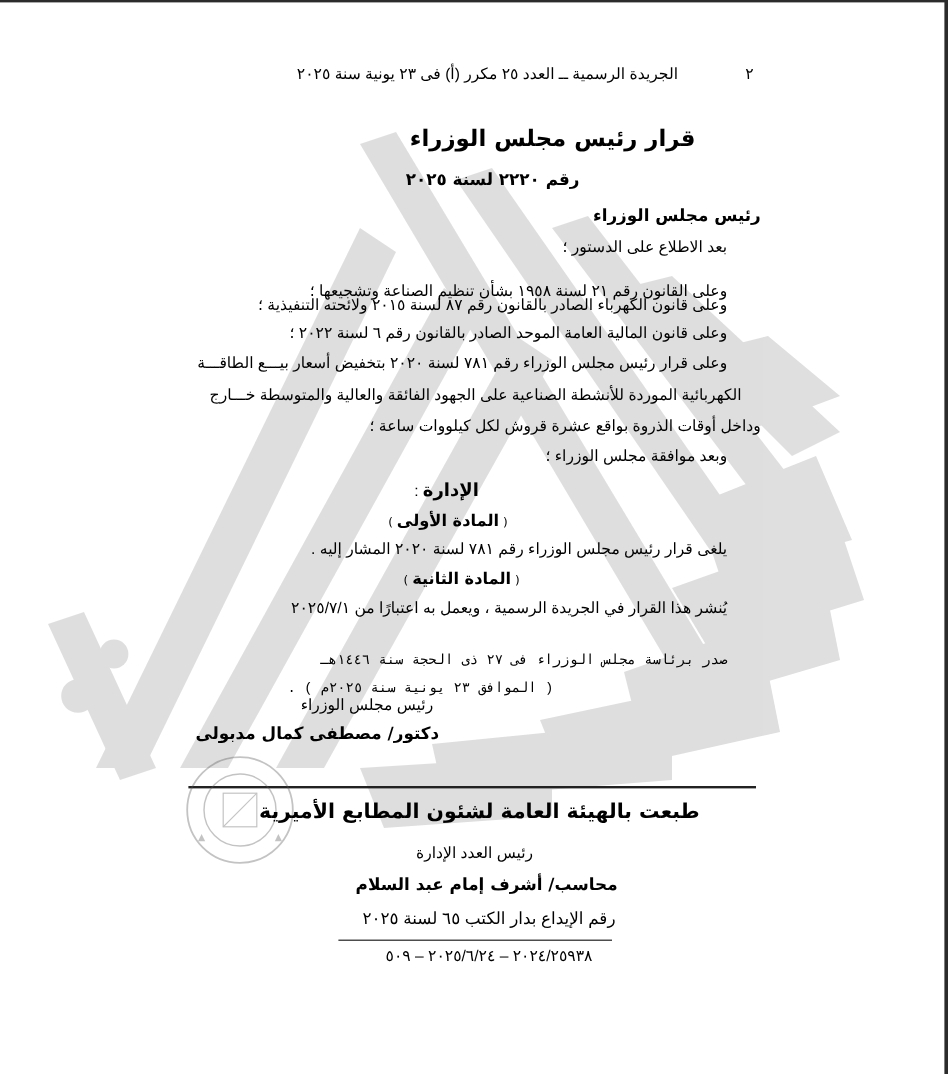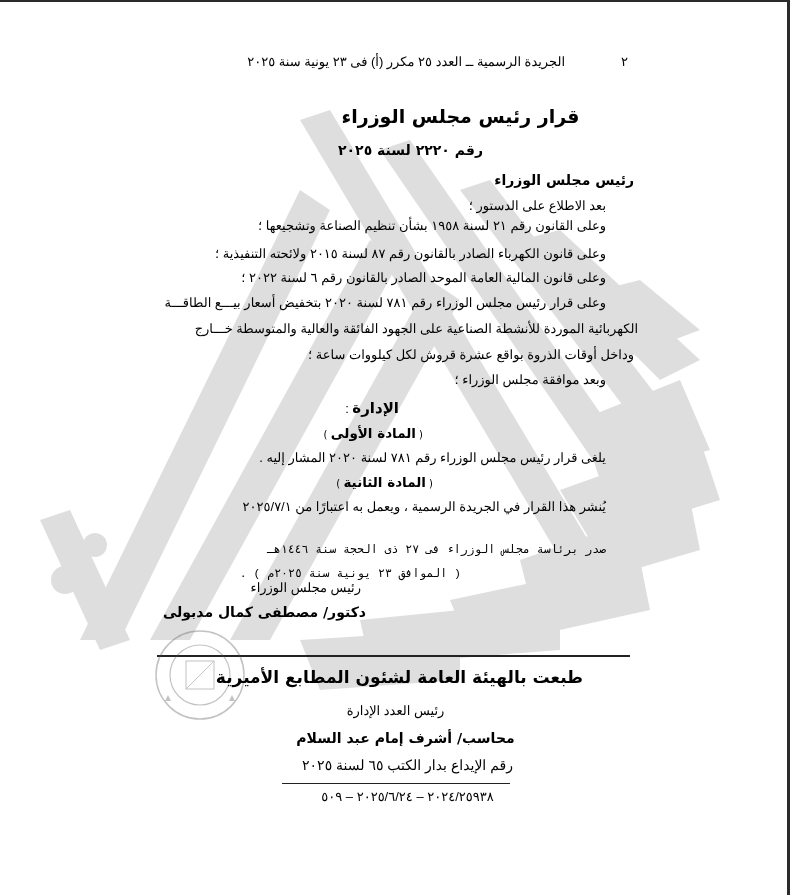--- a/index.html
+++ b/index.html
@@ -55,26 +55,26 @@
 </svg>
 
 <div class="abs hdr rtl" style="right:163px; top:54px;">٢</div>
 <div class="abs hdr rtl" style="right:226px; top:54px;">الجريدة الرسمية ــ العدد ٢٥ مكرر (أ) فى ٢٣ يونية سنة ٢٠٢٥</div>
 
 <div class="abs title rtl" style="left:0; width:791px; text-align:center; top:105px; left:65px;">قرار رئيس مجلس الوزراء</div>
 <div class="abs subtitle rtl" style="left:0; width:791px; text-align:center; top:142px; left:15px;">رقم ٢٢٢٠ لسنة ٢٠٢٥</div>
 <div class="abs bold-h rtl" style="right:157px; top:172px; font-size:14px;">رئيس مجلس الوزراء</div>
 
 <div class="abs body-text rtl" style="right:185px; top:198px;">بعد الاطلاع على الدستور ؛</div>
-<div class="abs body-text rtl" style="right:185px; top:218px;">وعلى القانون رقم ٢١ لسنة ١٩٥٨ بشأن تنظيم الصناعة وتشجيعها ؛</div>
+<div class="abs body-text rtl" style="right:185px; top:235px;">وعلى القانون رقم ٢١ لسنة ١٩٥٨ بشأن تنظيم الصناعة وتشجيعها ؛</div>
 <div class="abs body-text rtl" style="right:185px; top:246px;">وعلى قانون الكهرباء الصادر بالقانون رقم ٨٧ لسنة ٢٠١٥ ولائحته التنفيذية ؛</div>
 <div class="abs body-text rtl" style="right:185px; top:270px;text-align:center;">وعلى قانون المالية العامة الموحد الصادر بالقانون رقم ٦ لسنة ٢٠٢٢ ؛</div>
 
 <div class="abs body-text rtl" style="right:185px; top:295px; width:453px;">وعلى قرار رئيس مجلس الوزراء رقم ٧٨١ لسنة ٢٠٢٠ بتخفيض أسعار بيـــع الطاقـــة</div>
-<div class="abs body-text rtl" style="right:153px; top:321px;">الكهربائية الموردة للأنشطة الصناعية على الجهود الفائقة والعالية والمتوسطة خـــارج</div>
+<div class="abs body-text rtl" style="right:173px; top:321px;">الكهربائية الموردة للأنشطة الصناعية على الجهود الفائقة والعالية والمتوسطة خـــارج</div>
 <div class="abs body-text rtl" style="right:157px; top:347px;">وداخل أوقات الذروة بواقع عشرة قروش لكل كيلووات ساعة ؛</div>
 <div class="abs body-text rtl" style="right:185px; top:372px;">وبعد موافقة مجلس الوزراء ؛</div>
 
 <div class="abs rtl" style="right:392px; top:398px;">
   <span class="bold-h" style="font-size:15px;">الإدارة</span><span class="body-text"> :</span>
 </div>
 
 <div class="abs rtl" style="right:368px; top:423px;">
   <span class="paren">( </span><span class="bold-h">المادة الأولى</span><span class="paren"> )</span>
 </div>

